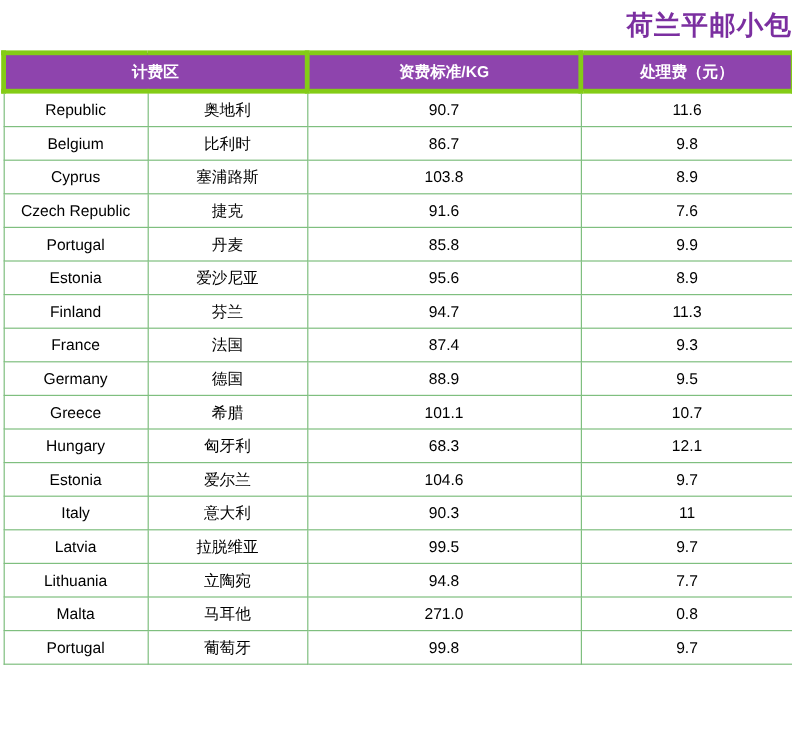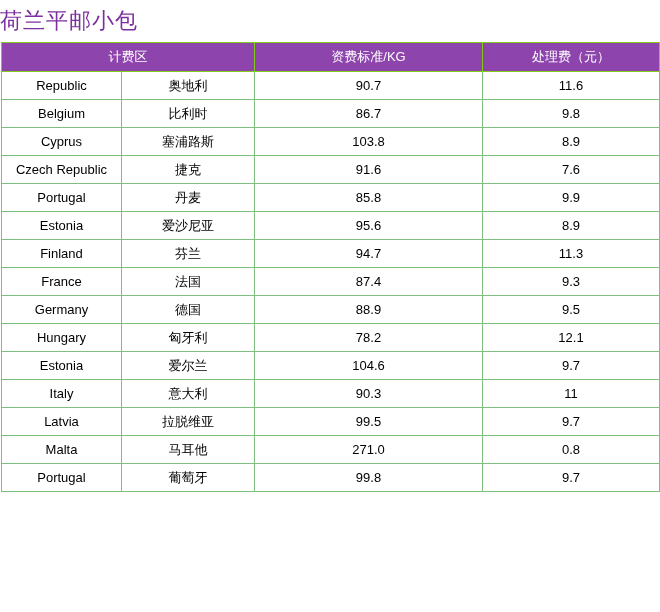--- a/index.html
+++ b/index.html
@@ -13,43 +13,43 @@
     font-family: "Liberation Sans", sans-serif;
     overflow: hidden;
   }
   .page {
     width: 660px;
     height: 612px;
     position: relative;
     background: #ffffff;
   }
   .title {
-    text-align: left;
+    text-align: right;
     color: #7b2fa0;
     font-size: 22px;
-    font-weight: normal;
+    font-weight: bold;
     letter-spacing: 1px;
     padding-top: 8px;
     padding-bottom: 8px;
     height: 26px;
     line-height: 26px;
   }
   table.rate-table {
     border-collapse: collapse;
     width: 658px;
     margin: 0 0 0 1px;
     table-layout: fixed;
   }
   table.rate-table th {
     background: #8e44ad;
     color: #ffffff;
     font-size: 13px;
-    font-weight: normal;
+    font-weight: bold;
     height: 26px;
-    border: 1px solid #84cc16;
+    border: 4px solid #84cc16;
     text-align: center;
     vertical-align: middle;
   }
   table.rate-table td {
     border: 1px solid #7fbf7f;
     height: 25px;
     font-size: 13px;
     color: #000000;
     text-align: center;
     vertical-align: middle;
@@ -133,23 +133,29 @@
           <td class="cell-rate">87.4</td>
           <td class="cell-fee">9.3</td>
         </tr>
         <tr>
           <td class="cell-en">Germany</td>
           <td class="cell-cn">德国</td>
           <td class="cell-rate">88.9</td>
           <td class="cell-fee">9.5</td>
         </tr>
         <tr>
+          <td class="cell-en">Greece</td>
+          <td class="cell-cn">希腊</td>
+          <td class="cell-rate">101.1</td>
+          <td class="cell-fee">10.7</td>
+        </tr>
+        <tr>
           <td class="cell-en">Hungary</td>
           <td class="cell-cn">匈牙利</td>
-          <td class="cell-rate">78.2</td>
+          <td class="cell-rate">68.3</td>
           <td class="cell-fee">12.1</td>
         </tr>
         <tr>
           <td class="cell-en">Estonia</td>
           <td class="cell-cn">爱尔兰</td>
           <td class="cell-rate">104.6</td>
           <td class="cell-fee">9.7</td>
         </tr>
         <tr>
           <td class="cell-en">Italy</td>
@@ -157,20 +163,26 @@
           <td class="cell-rate">90.3</td>
           <td class="cell-fee">11</td>
         </tr>
         <tr>
           <td class="cell-en">Latvia</td>
           <td class="cell-cn">拉脱维亚</td>
           <td class="cell-rate">99.5</td>
           <td class="cell-fee">9.7</td>
         </tr>
         <tr>
+          <td class="cell-en">Lithuania</td>
+          <td class="cell-cn">立陶宛</td>
+          <td class="cell-rate">94.8</td>
+          <td class="cell-fee">7.7</td>
+        </tr>
+        <tr>
           <td class="cell-en">Malta</td>
           <td class="cell-cn">马耳他</td>
           <td class="cell-rate">271.0</td>
           <td class="cell-fee">0.8</td>
         </tr>
         <tr>
           <td class="cell-en">Portugal</td>
           <td class="cell-cn">葡萄牙</td>
           <td class="cell-rate">99.8</td>
           <td class="cell-fee">9.7</td>

